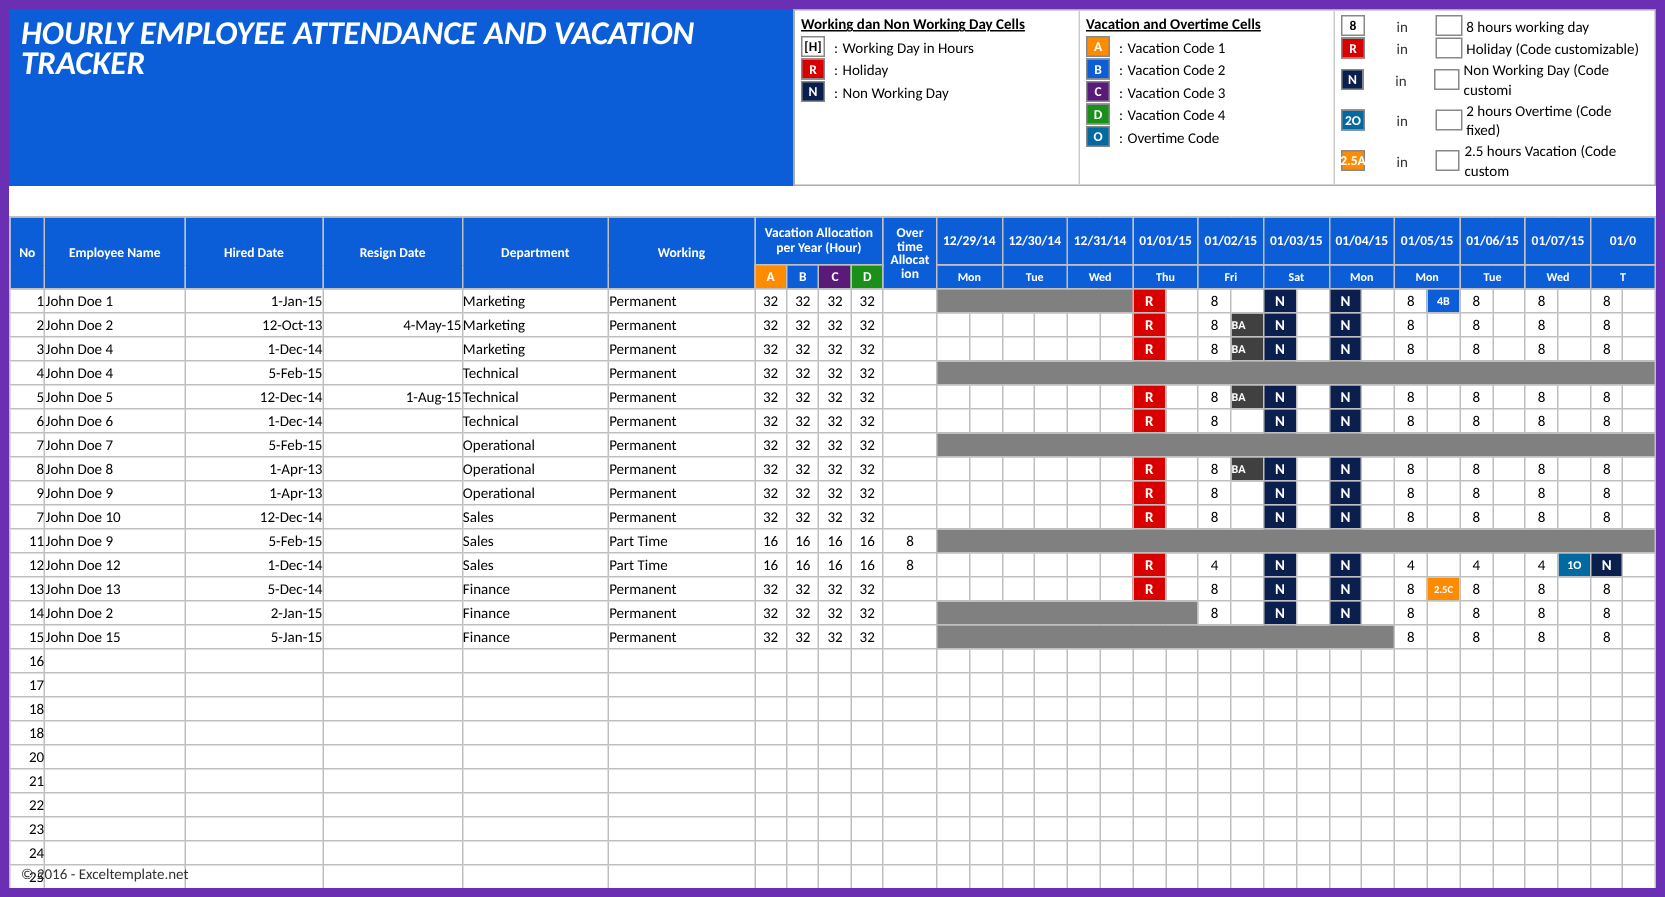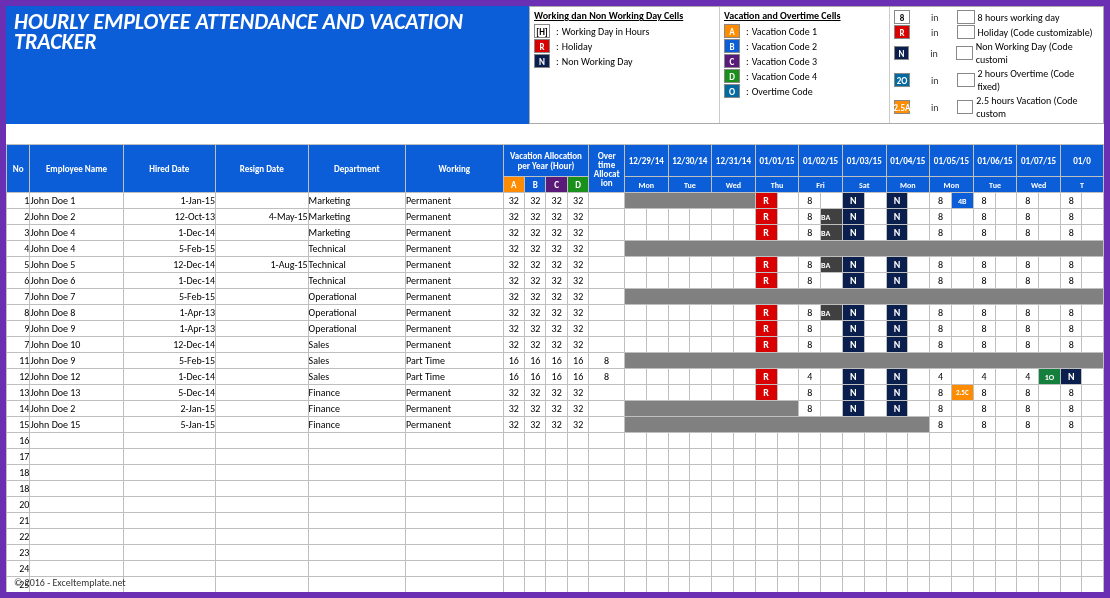--- a/index.html
+++ b/index.html
@@ -37,21 +37,21 @@
 th.subD{background:#1a8f1a;color:#fff;font-size:9px;}
 th.day{background:#0b5ed7;color:#fff;font-size:8px;}
 td { font-size:10px; padding:0 2px; background:#fff; }
 td.num { text-align:right; padding-right:3px; }
 td.ctr { text-align:center; }
 .cellR{background:#d90000;color:#fff;text-align:center;font-weight:bold;}
 .cellN{background:#0a1f4d;color:#fff;text-align:center;font-weight:bold;}
 .cellBA{background:#404040;color:#fff;text-align:left;font-weight:bold;font-size:8px;}
 .cell4B{background:#0b5ed7;color:#fff;text-align:center;font-weight:bold;font-size:8px;}
 .cell25C{background:#ff8c00;color:#fff;text-align:center;font-weight:bold;font-size:7px;}
-.cell10{background:#15803d;color:#fff;text-align:center;font-weight:bold;font-size:8px;}
+.cell10{background:#0369a1;color:#fff;text-align:center;font-weight:bold;font-size:8px;}
 .grey{background:#808080;}
 .footer{position:absolute;bottom:3px;left:8px;font-size:10px;color:#333;}
 </style>
 </head>
 <body>
 
 <div class="sheet">
 
   <div class="topband">
     <div class="titlebox">

